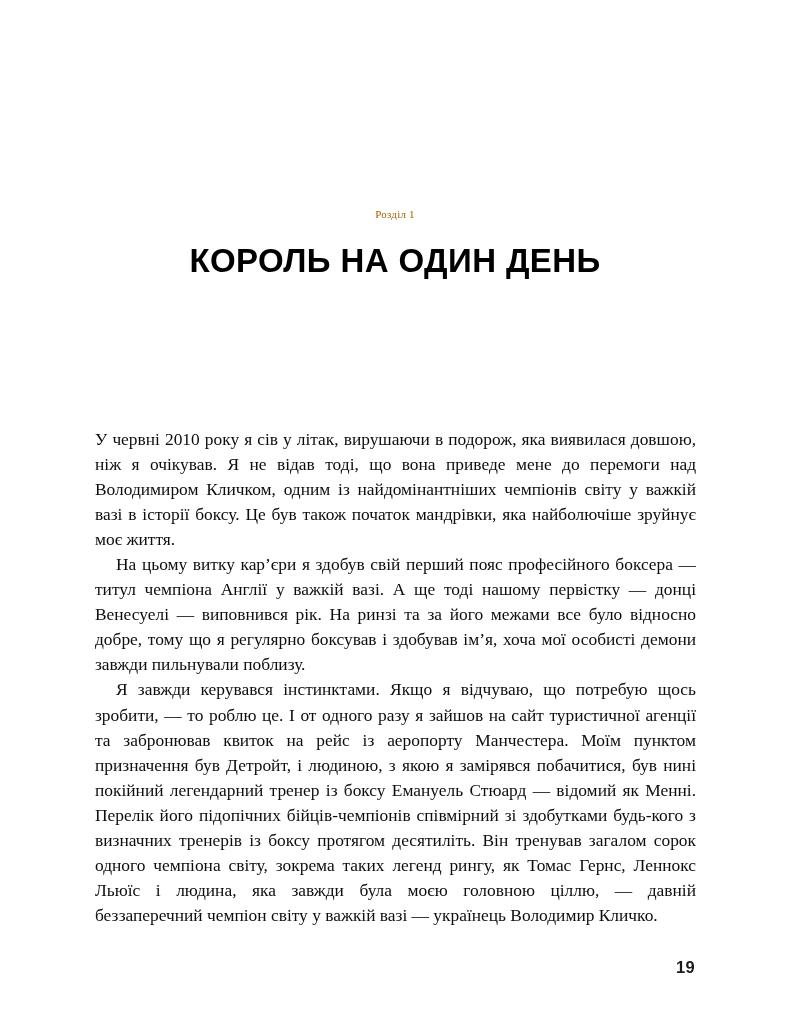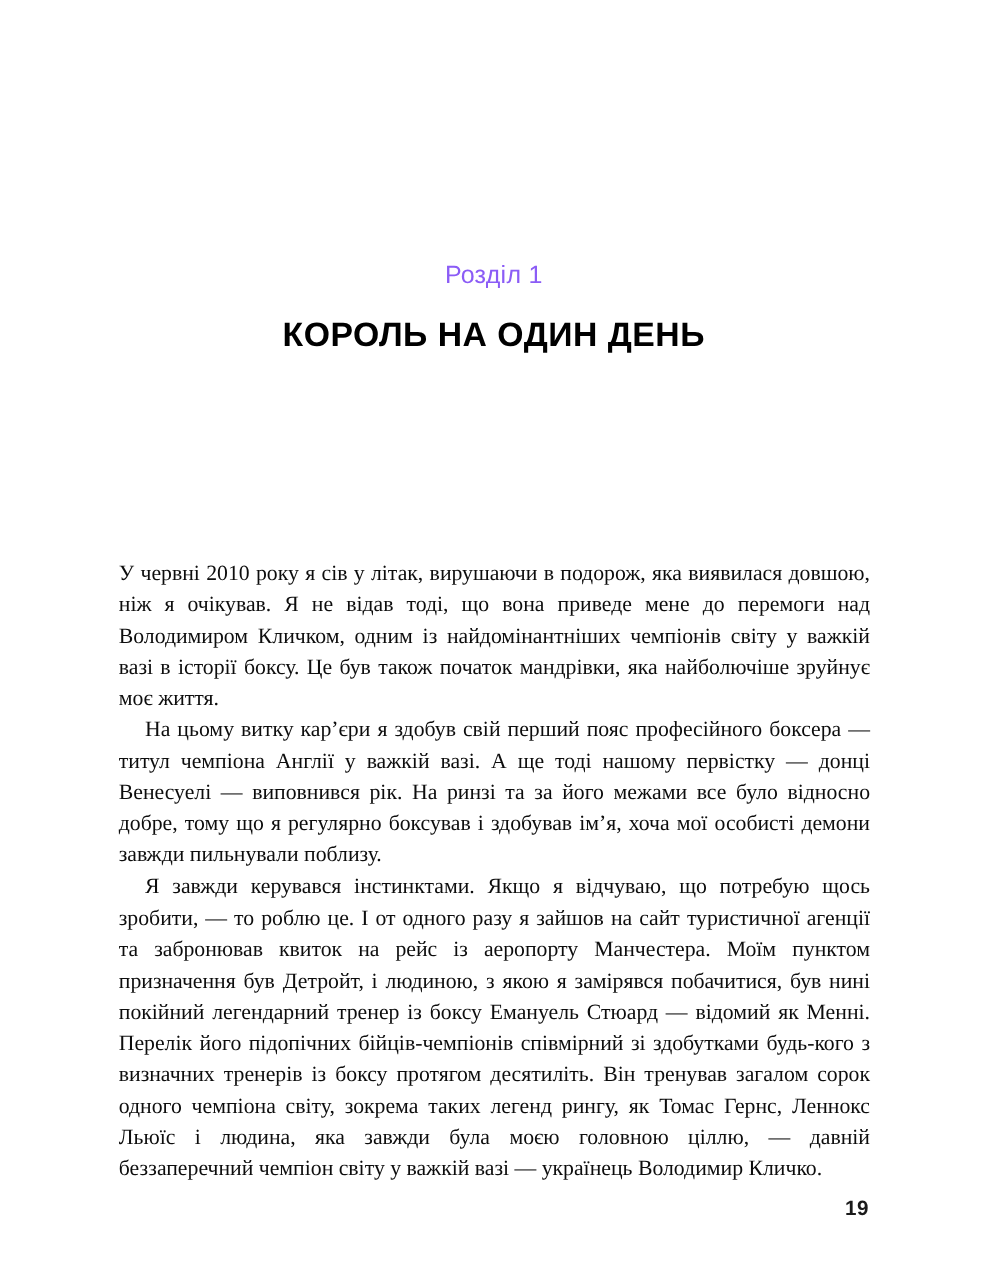--- a/index.html
+++ b/index.html
@@ -22,45 +22,45 @@
   
   .chapter-head {
     position: absolute;
     left: 0;
     right: 0;
     top: 208px;
     text-align: center;
   }
 
   .chapter-label {
-    font-family: Liberation Sans, sans-serif;
-    font-size: 20px;
+    font-family: Liberation Serif, serif;
+    font-size: 11px;
     font-weight: 400;
-    color: #8b5cf6;
+    color: #a16207;
     letter-spacing: 0.2px;
     line-height: 1.2;
     margin: 0;
   }
 
   .chapter-title {
     font-family: "Liberation Sans", sans-serif;
-    font-size: 27px;
+    font-size: 33px;
     font-weight: 700;
     color: #000000;
     letter-spacing: 0.4px;
     line-height: 1.15;
     margin: 21px 0 0 0;
     white-space: nowrap;
   }
 
   
   .body-text {
     position: absolute;
     left: 95px;
-    top: 446px;
+    top: 427px;
     width: 601px;
     font-family: "Liberation Serif", "DejaVu Serif", serif;
     font-size: 17.4px;
     line-height: 25.05px;
     color: #0d0d0d;
     text-align: justify;
     text-justify: inter-word;
     hyphens: manual;
   }
 

